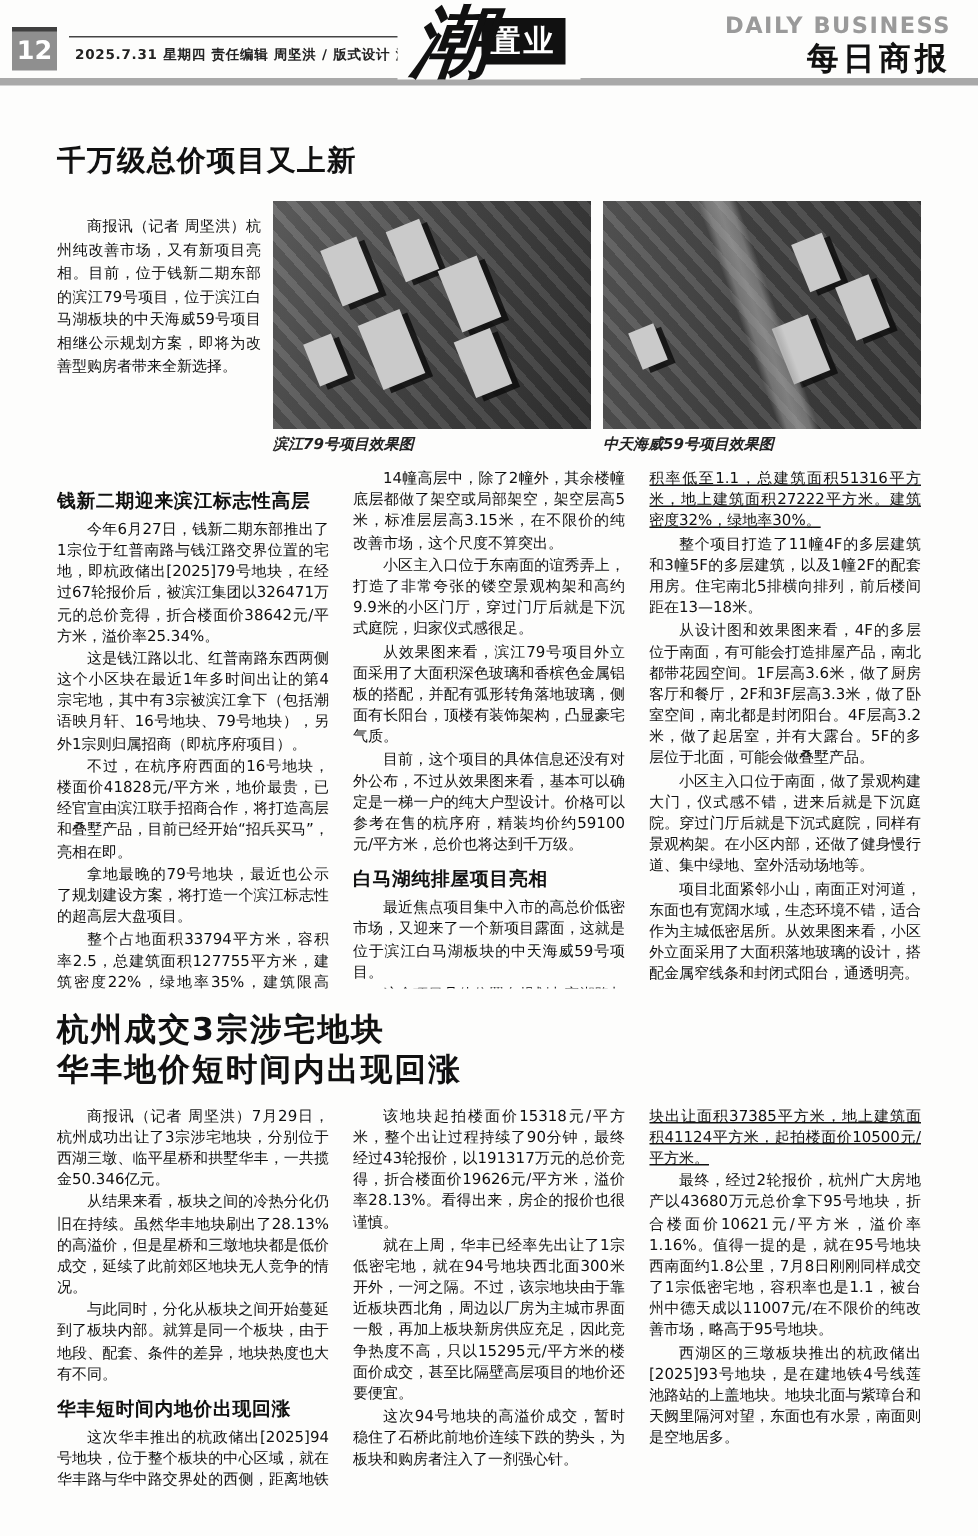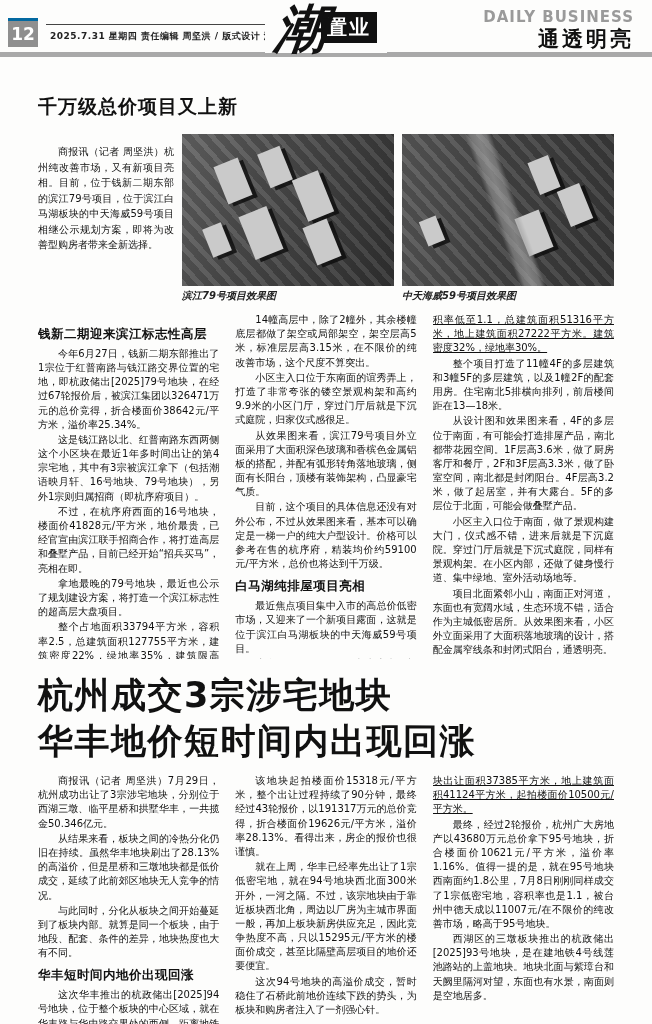--- a/index.html
+++ b/index.html
@@ -4,21 +4,21 @@
 <style>
   html,body{margin:0;padding:0;background:#e8e8e8;}
   .page{position:relative;width:652px;height:1024px;background:#fdfdfc;margin:0 auto;
         font-family:"DejaVu Sans","Liberation Sans",sans-serif;color:#111;overflow:hidden;}
   .inner{padding:8px 38px 0 38px;}
 
   
   .header{position:relative;height:52px;}
   .pagenum{position:absolute;left:-30px;top:10px;width:30px;height:26px;background:#8f8f8f;
            color:#fff;font-weight:bold;font-size:17px;text-align:center;line-height:26px;
-           border-top:3px solid #0369a1;}
+           border-top:3px solid #404040;}
   .dateline{position:absolute;left:12px;top:22px;font-size:9px;font-weight:bold;color:#222;letter-spacing:.5px;}
   .topline{position:absolute;left:8px;top:16px;width:250px;border-top:1.5px solid #444;}
   .graybar{position:absolute;left:-38px;right:-38px;top:44px;height:5px;background:#a9a9a9;}
   .masthead{position:absolute;left:50%;transform:translateX(-50%);top:-4px;background:#fdfdfc;
             padding:0 10px;display:flex;align-items:flex-end;z-index:2;}
   .brandchar{font-family:"DejaVu Serif","Liberation Serif",serif;font-size:52px;font-weight:bold;
              font-style:italic;line-height:.95;transform:skewX(-6deg);}
   .brandbox{background:#111;color:#fff;font-weight:bold;font-size:20px;padding:2px 6px;margin:0 0 10px -6px;letter-spacing:2px;}
   .engname{position:absolute;right:-20px;top:0;font-size:15px;font-weight:bold;color:#9a9a9a;letter-spacing:1px;}
   .cnname{position:absolute;right:-20px;top:17px;font-size:21px;font-weight:900;letter-spacing:3px;}
@@ -56,39 +56,39 @@
   .cols{display:flex;gap:16px;margin-top:10px;}
   .col{flex:1;font-size:10px;line-height:1.42;text-align:justify;overflow:hidden;}
   .col p{margin:0 0 1px 0;text-indent:2em;}
   .col p.cont{text-indent:0;text-decoration:underline;}
   .subhead{font-size:12.5px;font-weight:bold;margin:6px 0 4px 0;letter-spacing:.5px;}
   .subhead.first{margin-top:12px;}
   .a1cols{height:346px;}
   .a2cols{height:254px;}
 
   
-  .headline2{margin-top:14px;font-size:35px;font-weight:900;letter-spacing:1.5px;line-height:1.3;}
+  .headline2{margin-top:14px;font-size:21px;font-weight:900;letter-spacing:1.5px;line-height:1.3;}
 </style>
 </head>
 <body>
 
 <div class="page">
   <div class="inner">
 
     <div class="header">
       <div class="topline"></div>
       <div class="pagenum">12</div>
       <div class="dateline">2025.7.31 星期四 责任编辑 周坚洪 / 版式设计 汪瑾</div>
       <div class="graybar"></div>
       <div class="masthead">
         <span class="brandchar">潮</span>
         <span class="brandbox">置业</span>
       </div>
       <div class="engname">DAILY BUSINESS</div>
-      <div class="cnname">通透明亮</div>
+      <div class="cnname">每日商报</div>
     </div>
 
     <div class="kicker">千万级总价项目又上新</div>
 
     <div class="photorow">
       <div class="lede">
         <p>商报讯（记者 周坚洪）杭州纯改善市场，又有新项目亮相。目前，位于钱新二期东部的滨江79号项目，位于滨江白马湖板块的中天海威59号项目相继公示规划方案，即将为改善型购房者带来全新选择。</p>
       </div>
       <div class="photowrap">
         <div class="photo photoA">

